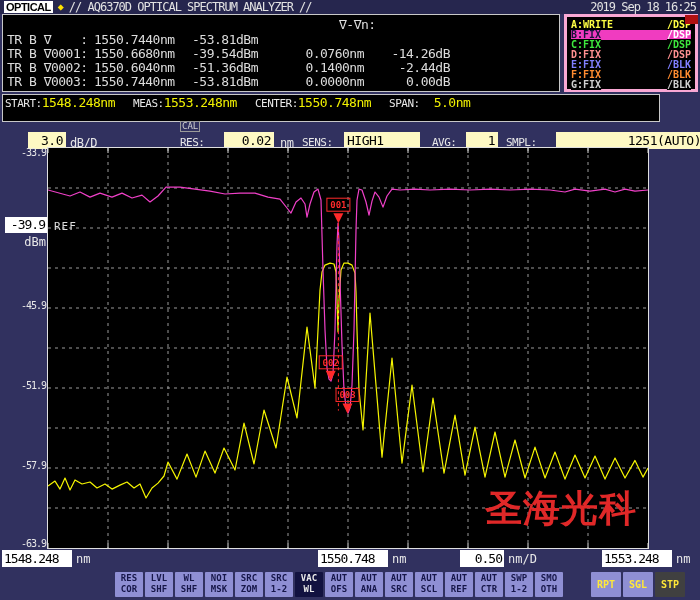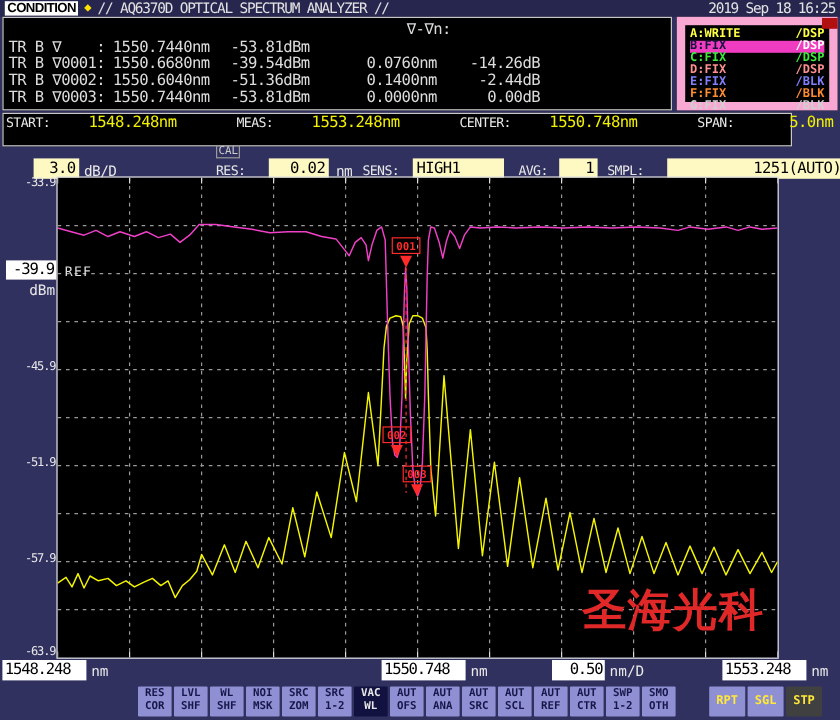--- a/index.html
+++ b/index.html
@@ -18,38 +18,38 @@
   
   .marker-panel{position:absolute;left:2px;top:14px;width:558px;height:78px;background:#000;
     border:1px solid #c8c8c8;box-sizing:border-box;padding:18px 0 0 4px;overflow:hidden;}
   .mrow{display:flex;height:14px;line-height:14px;font-size:13px;color:#dcdcdc;white-space:pre;letter-spacing:-0.5px;}
   .cl{width:87px;} .cw{width:88px;} .cv{width:76px;text-align:right;}
   .cdw{width:106px;text-align:right;} .cdv{width:86px;text-align:right;}
   .delta-head{position:absolute;left:336px;top:2px;font-size:13px;color:#dcdcdc;letter-spacing:-0.5px;}
 
   
   .legend-panel{position:absolute;left:564px;top:14px;width:134px;height:78px;background:#000;
-    border:7px solid #f9a8d4;box-sizing:border-box;padding:3px 4px;display:flex;
-    flex-direction:column;justify-content:space-between;}
+    border:3px solid #f9a8d4;box-sizing:border-box;padding:3px 4px;display:flex;
+    flex-direction:column;justify-content:space-between;text-decoration:underline;}
   .lrow{display:flex;justify-content:space-between;font-size:10px;font-weight:bold;
     height:10px;line-height:10px;letter-spacing:0;}
   .tA{color:#ffff44;} .tC{color:#3ee83e;} .tD{color:#ff9090;}
   .tE{color:#8080ff;} .tF{color:#ff8c30;} .tG{color:#d0d0d0;}
   .rowB{background:#f03cc0;} .tBname{color:#14143a;} .tBmode{color:#ffffff;}
   .record-indicator{position:absolute;left:685px;top:15px;width:13px;height:9px;background:#b01010;}
 
   
   .meas-panel{position:absolute;left:2px;top:94px;width:658px;height:28px;background:#000;
     border:1px solid #c8c8c8;box-sizing:border-box;color:#ddd;}
   .meas-line1{display:flex;gap:10px;align-items:center;padding:1px 2px 0 2px;height:12px;}
   .meas-heading{font-size:11px;color:#e8e8e8;letter-spacing:-0.5px;}
   .badge{font-size:10px;line-height:10px;padding:0 2px;border:1px solid;letter-spacing:-0.5px;}
   .badge.alert{color:#ff3434;border-color:#ff3434;}
   .badge.dim{color:#6a6a6a;border-color:#6a6a6a;}
-  .meas-line2{display:flex;align-items:baseline;padding:0 2px;gap:32px;}
+  .meas-line2{display:flex;align-items:baseline;padding:0 2px;}
   .mlabel{font-size:11px;color:#e8e8e8;letter-spacing:-0.5px;}
   .mvalue{font-size:13px;color:#f0f000;letter-spacing:-0.5px;margin-right:18px;}
 
   
   .slabel{position:absolute;top:136px;font-size:11px;color:#e8e8e8;letter-spacing:-0.5px;}
   .sbox{position:absolute;top:132px;height:17px;line-height:17px;background:#fef9c3;color:#000;
     font-size:13px;padding:0 3px;box-sizing:border-box;letter-spacing:-0.5px;}
   .cal-badge{position:absolute;left:180px;top:121px;font-size:9px;line-height:9px;color:#cfcfcf;
     border:1px solid #9a9a9a;padding:0 1px;}
 
@@ -85,21 +85,21 @@
   .tspacer{width:24px;height:25px;}
   .btn.exec{width:30px;color:#ffe838;line-height:23px;font-size:10px;}
   .btn.exec.dark{background:#404040;}
 </style>
 </head>
 <body>
 
 <div class="screen">
 
   <div class="titlebar">
-    <span class="brand">CONDITION</span>
+    <span class="brand">OPTICAL</span>
     <span class="diamond">◆</span>
     <span class="apptitle">// AQ6370D OPTICAL SPECTRUM ANALYZER //</span>
     <span class="datetime">2019 Sep 18 16:25</span>
   </div>
 
   <div class="marker-panel">
     <div class="mrow">
       <span class="cl">TR B ∇    :</span><span class="cw">1550.7440nm</span><span class="cv">-53.81dBm</span><span class="cdw"></span><span class="cdv"></span>
     </div>
     <div class="mrow">

